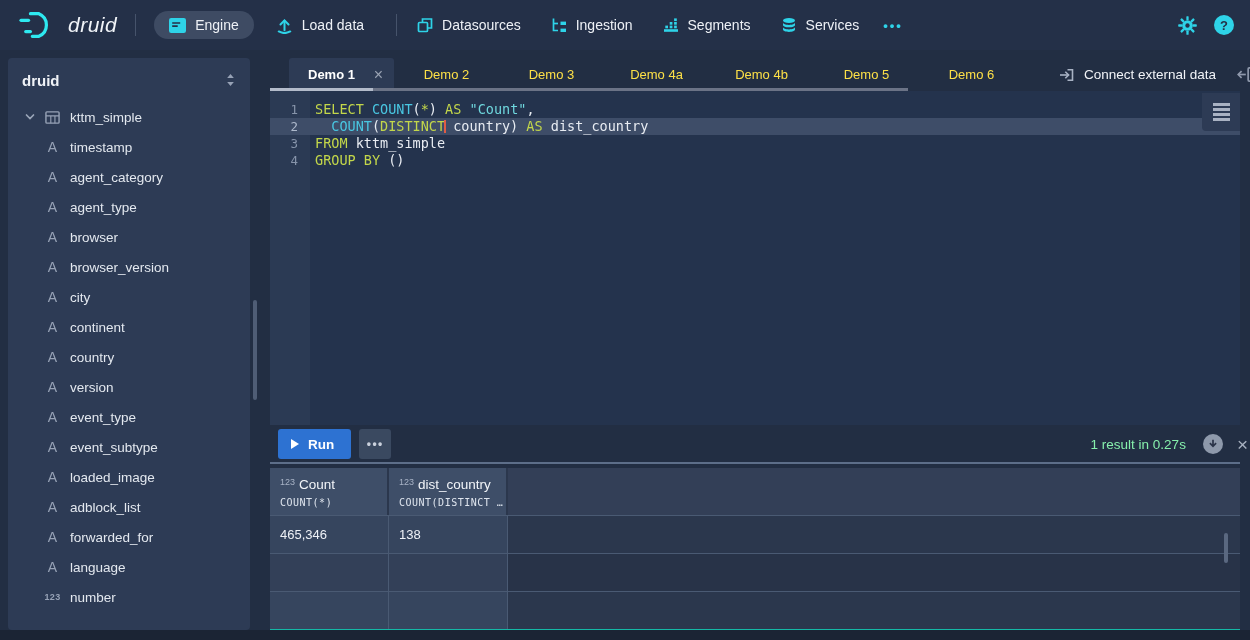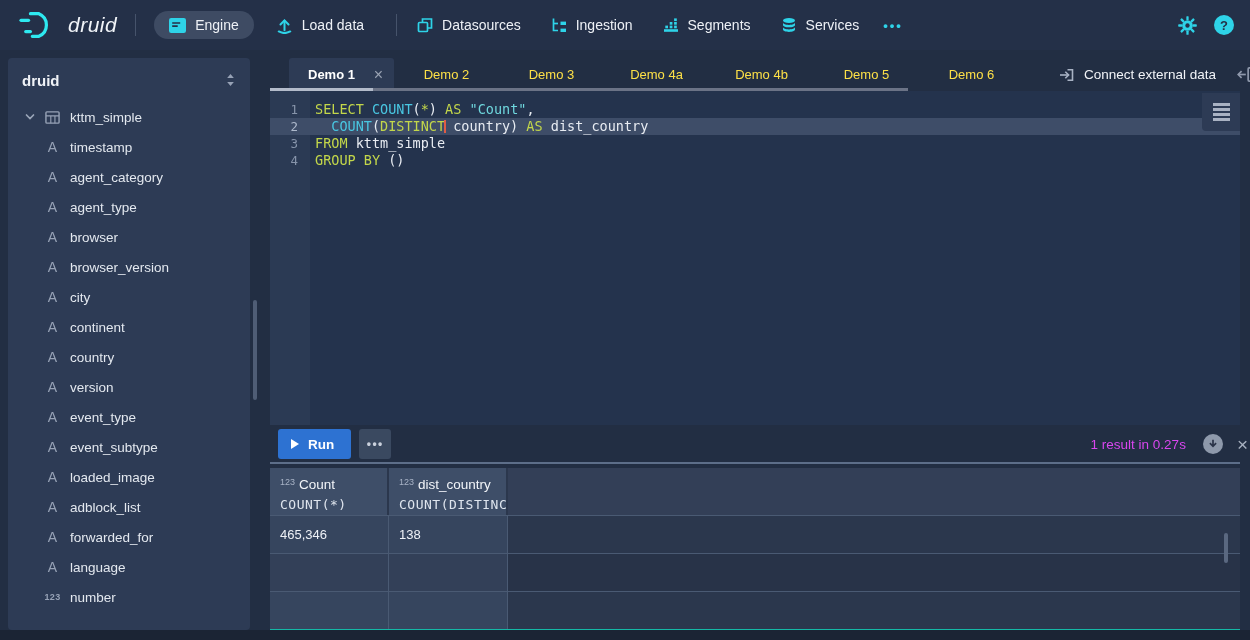--- a/index.html
+++ b/index.html
@@ -72,33 +72,33 @@
   
   .runbar{position:absolute;left:278px;top:428px;width:970px;height:32px;display:flex;align-items:center;z-index:6;}
   .run-btn{height:30px;background:#2d72d2;border-radius:3px;color:#fff;display:flex;align-items:center;
     padding:0 17px 0 13px;gap:9px;font-size:13.5px;font-weight:bold;cursor:pointer;}
   .play-tri{width:0;height:0;border-left:8px solid #fff;border-top:5px solid transparent;border-bottom:5px solid transparent;}
   .engine-btn{margin-left:8px;height:30px;background:#3a4960;border-radius:3px;color:#eef1f6;
     display:flex;align-items:center;padding:0 13px;gap:11px;font-size:13.5px;cursor:pointer;}
   .caret-down{width:0;height:0;border-top:5px solid #9aa5b8;border-left:4.5px solid transparent;border-right:4.5px solid transparent;}
   .dots-btn{margin-left:8px;height:30px;width:32px;background:#3a4960;border-radius:3px;color:#c9d0dc;
     display:flex;align-items:center;justify-content:center;font-size:12px;letter-spacing:1.5px;font-weight:bold;cursor:pointer;}
-  .run-status{margin-left:auto;color:#d946ef;font-size:13.5px;}
+  .run-status{margin-left:auto;color:#86efac;font-size:13.5px;}
   .dl-btn{margin-left:17px;width:20px;height:20px;border-radius:50%;background:#8e99ab;
     display:flex;align-items:center;justify-content:center;cursor:pointer;}
   .x-btn{margin-left:14px;color:#a7b0bf;font-size:19px;line-height:1;cursor:pointer;}
   .run-divider{position:absolute;left:270px;top:462px;width:970px;height:2px;background:#5d6e89;z-index:6;}
   
   .results{position:absolute;left:270px;top:468px;width:970px;height:162px;background:#14b8a6;overflow:hidden;z-index:5;}
   .res-header{height:47px;display:flex;background:#333f57;}
   .res-hcell{width:119px;background:#3e4e68;box-sizing:border-box;padding:7px 0 0 10px;
     border-right:2px solid #2b374d;cursor:pointer;}
   .res-hcell .badge{font-size:9px;color:#a8b3c6;vertical-align:4px;margin-right:4px;}
   .res-hcell .cname{font-size:13.5px;color:#f2f5f9;}
-  .res-hcell .cexpr{margin-top:4px;font-family:"DejaVu Sans Mono",monospace;font-size:13px;
+  .res-hcell .cexpr{margin-top:4px;font-family:"DejaVu Sans Mono",monospace;font-size:10px;
     letter-spacing:.5px;color:#dfe5ee;white-space:nowrap;overflow:hidden;}
   .res-row{height:38px;display:flex;border-top:1px solid #4a5a73;box-sizing:border-box;}
   .res-cell{width:119px;background:#36455e;box-sizing:border-box;padding:0 10px;line-height:37px;
     font-size:13px;color:#eef1f6;border-right:1px solid #4a5a73;cursor:pointer;white-space:nowrap;}
   .res-row.alt .res-cell{background:#334058;}
   .res-fill{flex:1;}
   .res-row .res-fill{background:#2b374d;}
   .res-row.alt .res-fill{background:#283348;}
   .res-vscroll{position:absolute;right:12px;top:65px;width:4px;height:30px;background:#5a6880;border-radius:2px;cursor:pointer;}
   .bottom-strip{position:absolute;left:0;top:630px;width:1250px;height:10px;background:#1b2434;z-index:20;}

